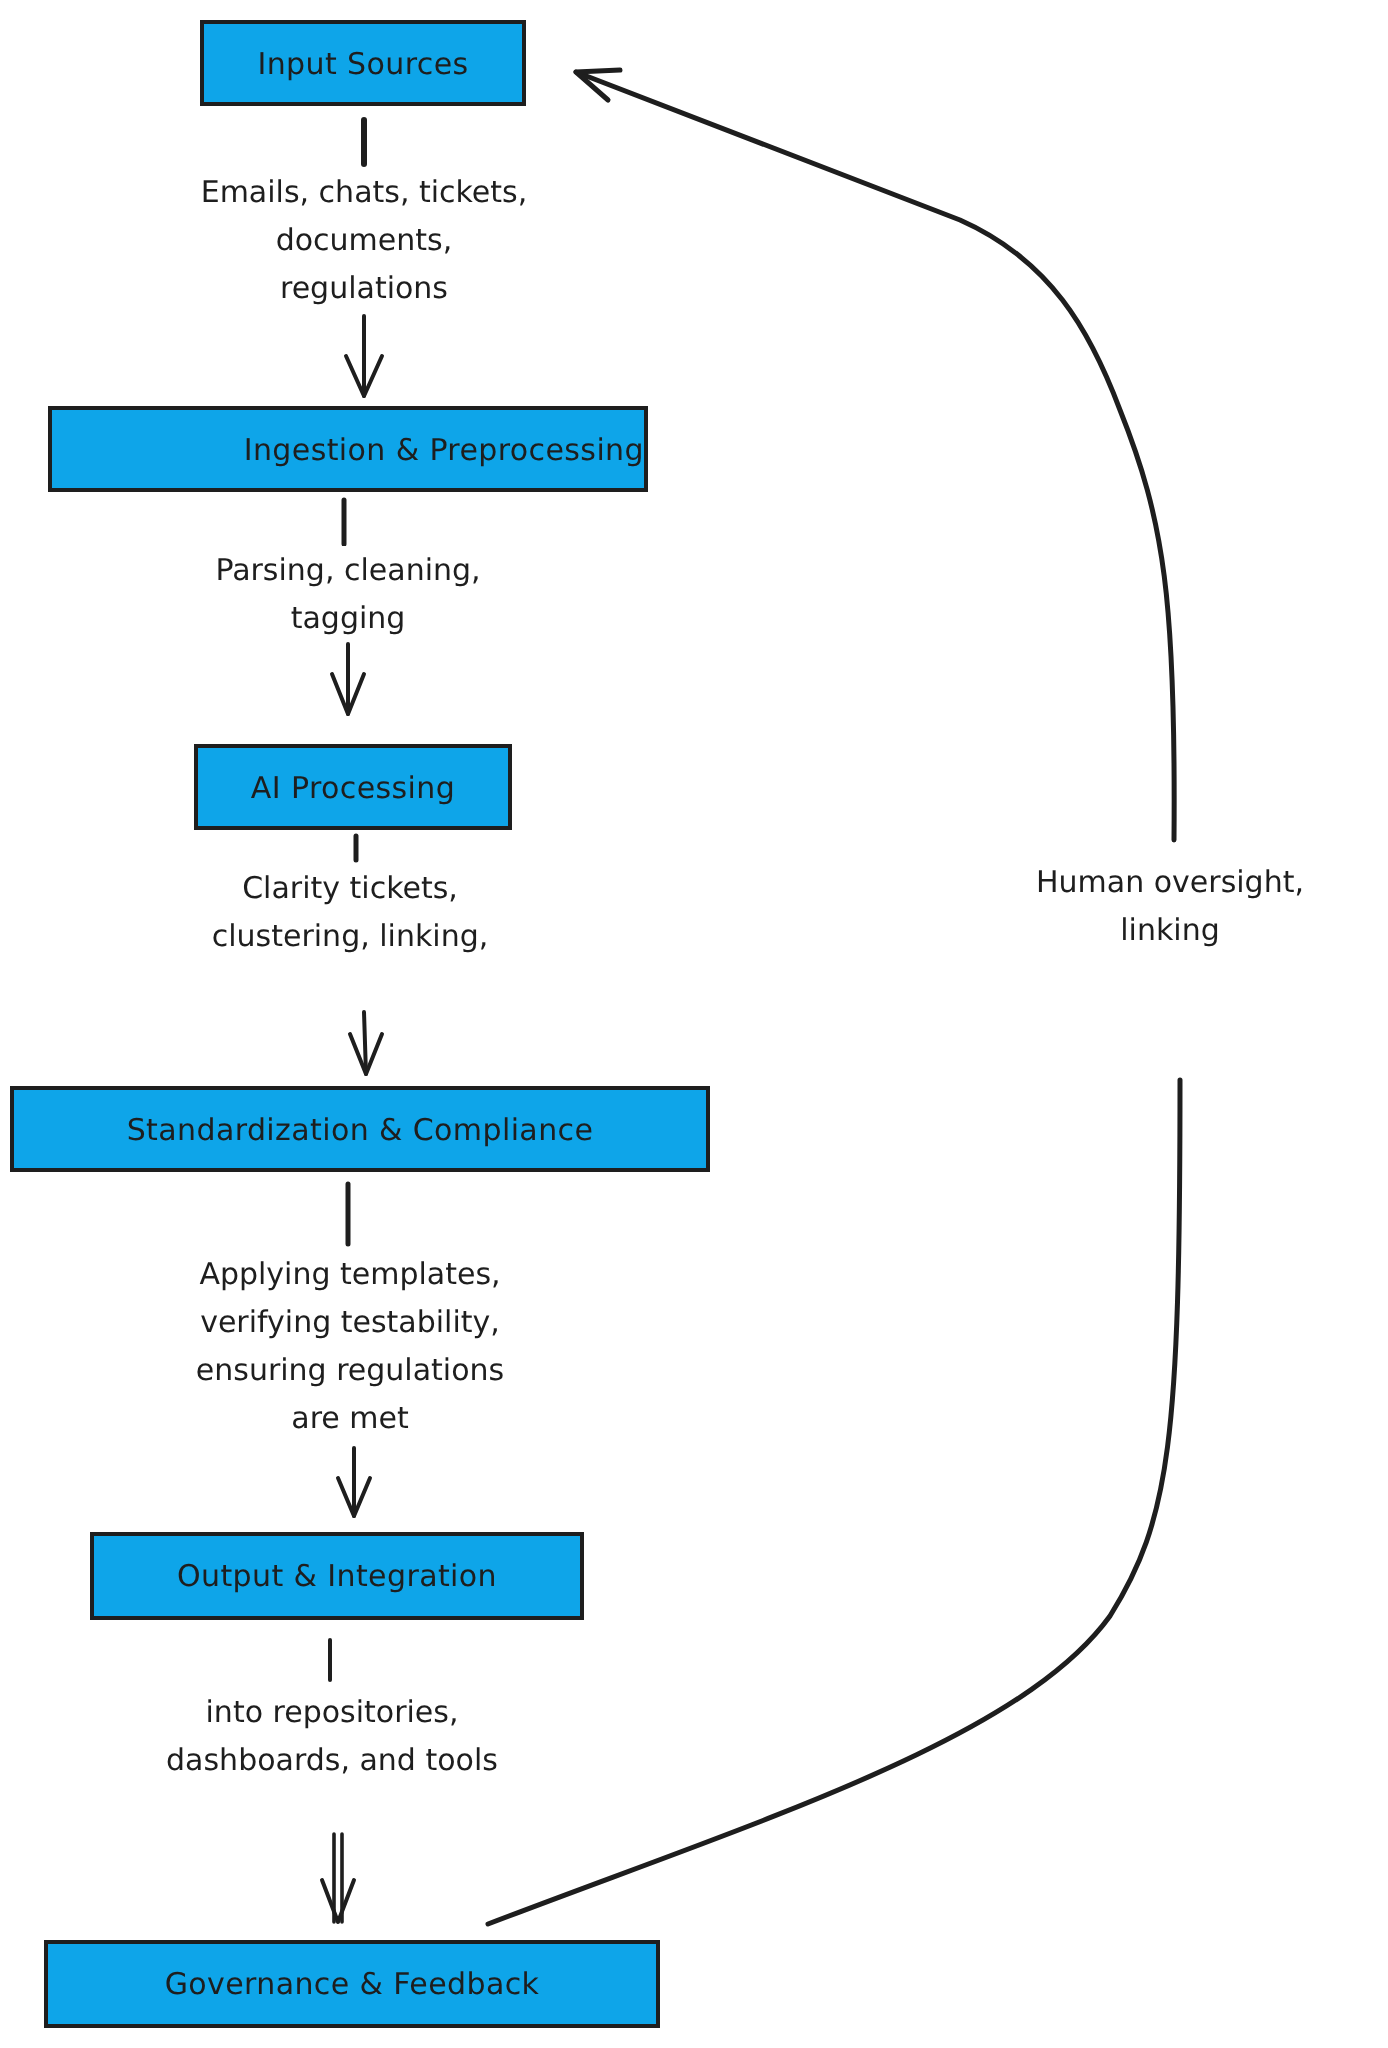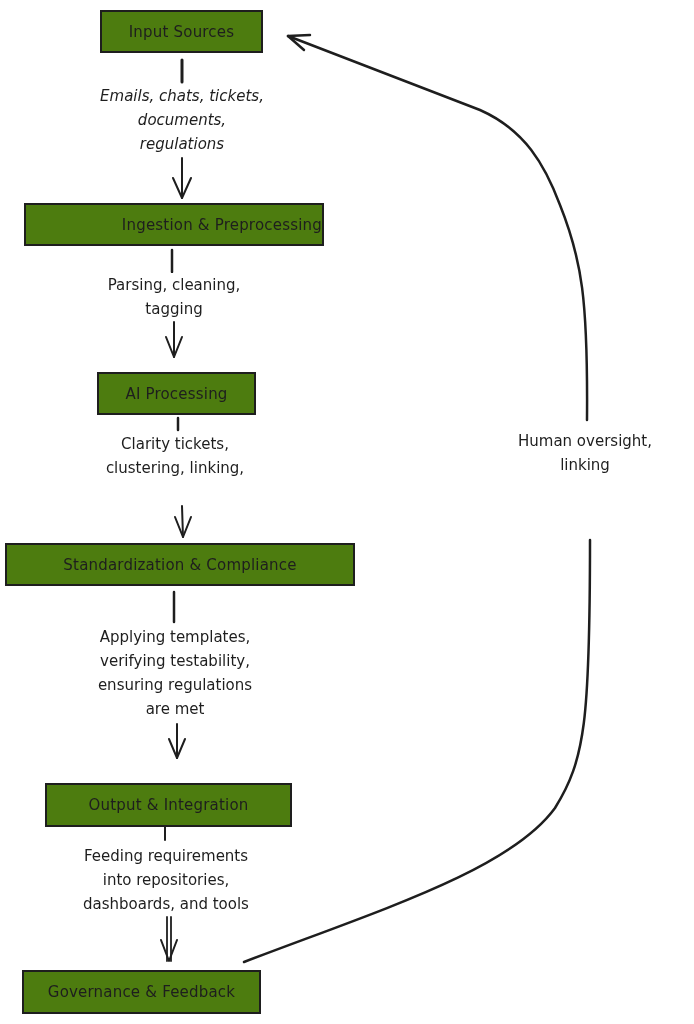--- a/index.html
+++ b/index.html
@@ -1,20 +1,20 @@
 <!DOCTYPE html>
 <html><head>
 <meta charset="utf-8">
 <style>
   html, body { margin: 0; padding: 0; background: #ffffff; }
   body { width: 694px; height: 1024px; position: relative; overflow: hidden;
          font-family: "DejaVu Sans", sans-serif; color: #1e1e1e; }
   svg.edges { position: absolute; left: 0; top: 0; width: 694px; height: 1024px; }
   .box { position: absolute; box-sizing: border-box; border: 2px solid #1e1e1e;
-         background: #4d7c0f; display: flex; align-items: center; justify-content: center;
+         background: #0ea5e9; display: flex; align-items: center; justify-content: center;
          font-size: 15px; letter-spacing: 0.2px; white-space: nowrap; }
   .label { position: absolute; text-align: center; font-size: 15px; line-height: 24px;
            background: #fff; white-space: nowrap; }
 </style>
 </head>
 <body>
 
 <svg class="edges" viewBox="0 0 694 1024">
   <g fill="none" stroke="#1e1e1e" stroke-linecap="round" stroke-linejoin="round">
 
@@ -49,47 +49,46 @@
 </div>
 <div class="box" style="left:24px; top:203px; width:300px; height:43px;justify-content:flex-end;">
   <span>Ingestion &amp; Preprocessing</span>
 </div>
 <div class="box" style="left:97px; top:372px; width:159px; height:43px;">
   <span>AI Processing</span>
 </div>
 <div class="box" style="left:5px; top:543px; width:350px; height:43px;">
   <span>Standardization &amp; Compliance</span>
 </div>
-<div class="box" style="left:45px; top:766px; width:247px; height:44px;margin-top:17px;">
+<div class="box" style="left:45px; top:766px; width:247px; height:44px;">
   <span>Output &amp; Integration</span>
 </div>
-<div class="box" style="left:22px; top:970px; width:239px; height:44px;">
+<div class="box" style="left:22px; top:970px; width:308px; height:44px;">
   <span>Governance &amp; Feedback</span>
 </div>
 
-<div class="label" style="left:32px; top:84px; width:300px;font-style:italic;">
+<div class="label" style="left:32px; top:84px; width:300px;">
   <div>Emails, chats, tickets,</div>
   <div>documents,</div>
   <div>regulations</div>
 </div>
 <div class="label" style="left:24px; top:273px; width:300px;">
   <div>Parsing, cleaning,</div>
   <div>tagging</div>
 </div>
 <div class="label" style="left:25px; top:432px; width:300px;">
   <div>Clarity tickets,</div>
   <div>clustering, linking,</div>
 </div>
 <div class="label" style="left:25px; top:625px; width:300px;">
   <div>Applying templates,</div>
   <div>verifying testability,</div>
   <div>ensuring regulations</div>
   <div>are met</div>
 </div>
 <div class="label" style="left:16px; top:844px; width:300px;">
-  <div>Feeding requirements</div>
   <div>into repositories,</div>
   <div>dashboards, and tools</div>
 </div>
 <div class="label" style="left:478px; top:429px; width:214px;">
   <div>Human oversight,</div>
   <div>linking</div>
 </div>
 
 </body></html>

